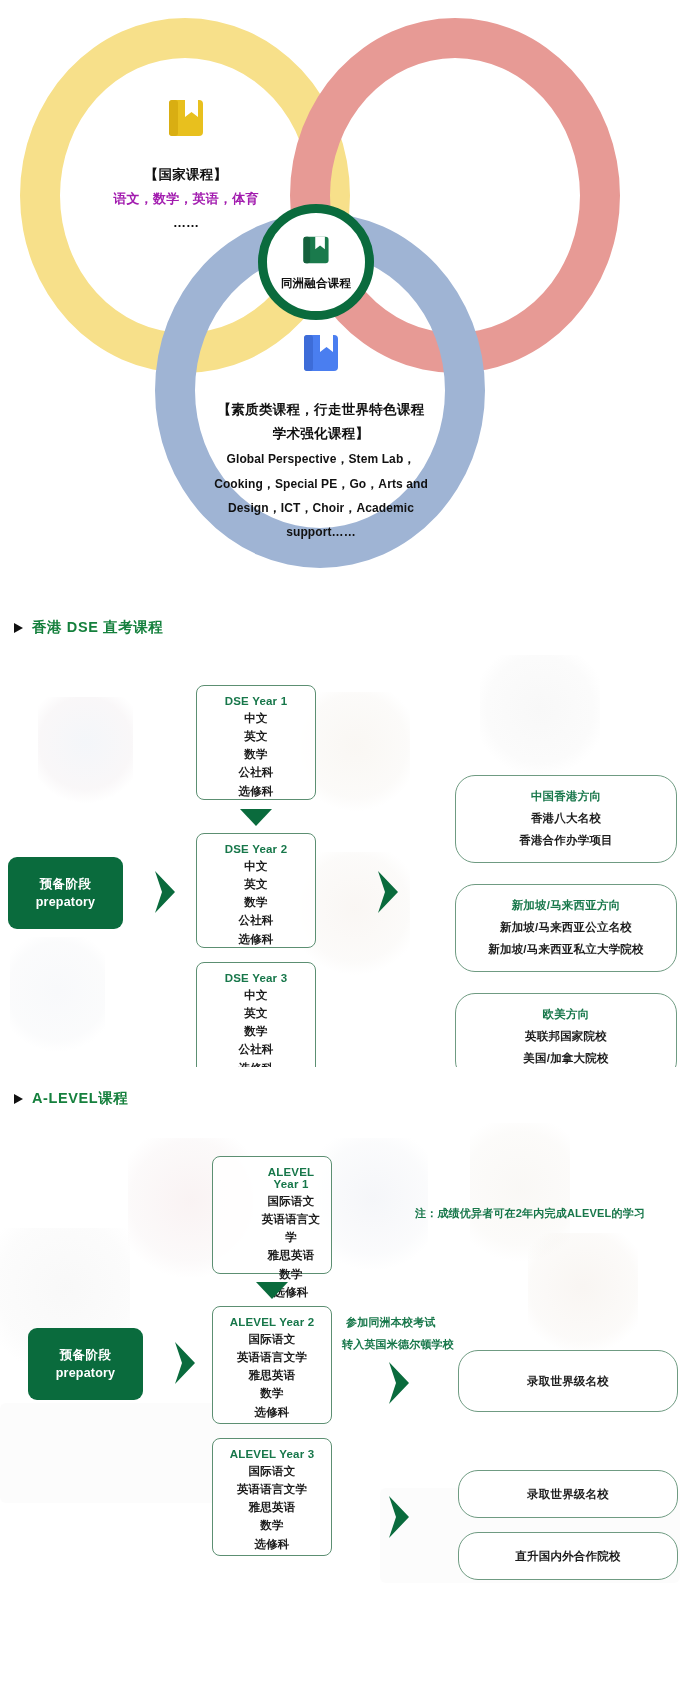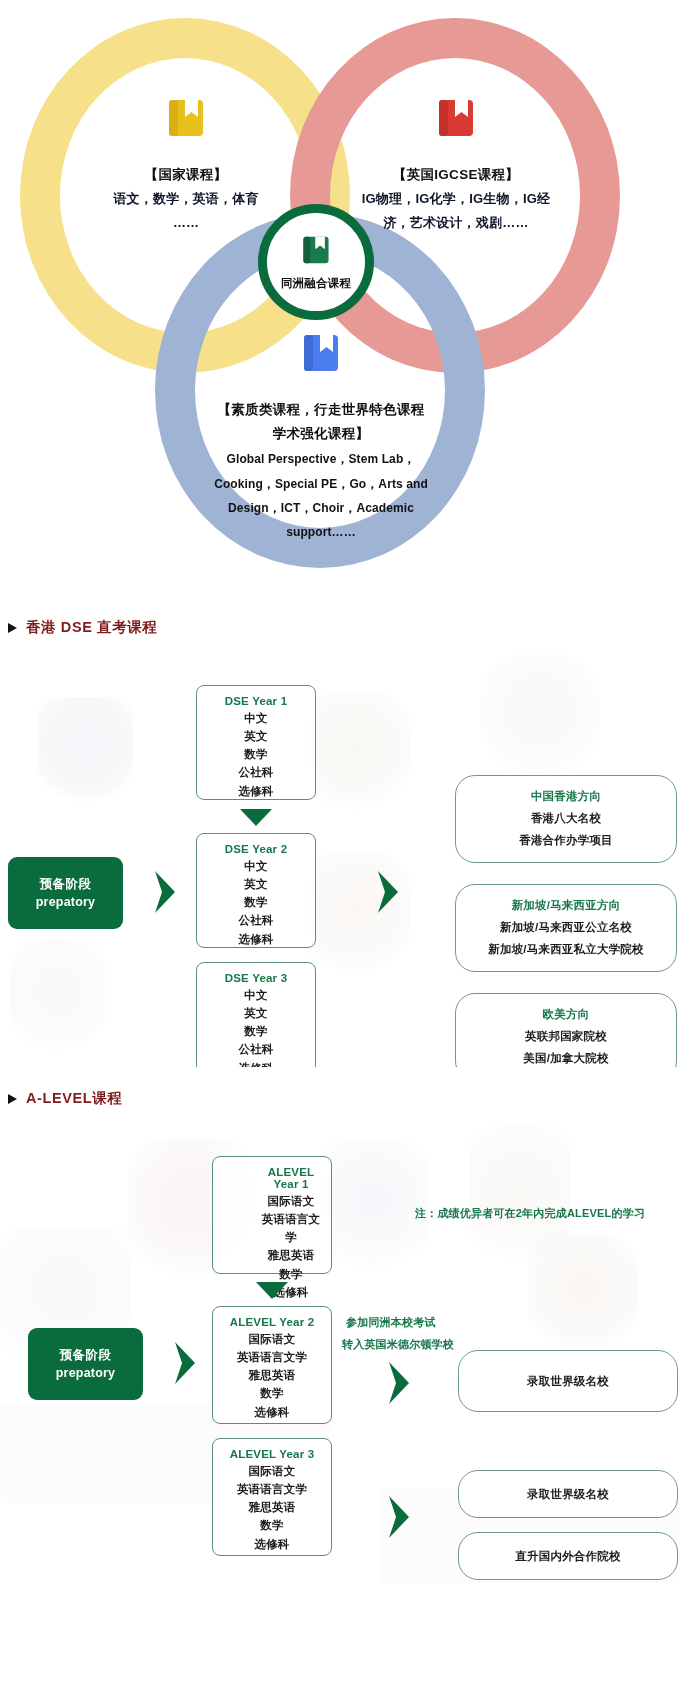--- a/index.html
+++ b/index.html
@@ -59,21 +59,21 @@
   .panel-title {
     font-size: 13.5px;
     font-weight: 700;
     color: #111;
     line-height: 1.75;
     letter-spacing: .3px;
   }
   .panel-body {
     font-size: 13px;
     font-weight: 700;
-    color: #0f172a;
+    color: #a21caf;
     line-height: 1.85;
     letter-spacing: .2px;
   }
   .panel-body-en {
     font-size: 12px;
     font-weight: 700;
     color: #111;
     line-height: 1.7;
     letter-spacing: .1px;
     margin-top: 4px;
@@ -101,24 +101,24 @@
     color: #111;
     margin-top: 5px;
     letter-spacing: .2px;
   }
 
   
   .section-head {
     display: flex;
     align-items: center;
     gap: 9px;
-    padding-left: 8px;
+    padding-left: 14px;
     font-size: 14.5px;
     font-weight: 700;
-    color: #7f1d1d;
+    color: #15803d;
     letter-spacing: .6px;
   }
   .tri-marker {
     width: 0; height: 0;
     border-top: 5.5px solid transparent;
     border-bottom: 5.5px solid transparent;
     border-left: 9px solid #111;
     flex: 0 0 auto;
   }
 
@@ -256,32 +256,20 @@
         <rect x="6" y="5" width="34" height="36" rx="4" fill="#e8c01e"></rect>
         <rect x="6" y="5" width="9" height="36" rx="3" fill="#d9ae12"></rect>
         <path d="M22 5 h13 v17 l-6.5 -5 -6.5 5 z" fill="#ffffff"></path>
       </svg>
     </span>
     <div class="panel-title">【国家课程】</div>
     <div class="panel-body">语文，数学，英语，体育</div>
     <div class="panel-dots">……</div>
   </div>
 
-  <div class="venn-panel panel-red">
-    <span class="book-icon">
-      <svg width="46" height="46" viewBox="0 0 46 46" aria-hidden="true">
-        <rect x="6" y="5" width="34" height="36" rx="4" fill="#d93a33"></rect>
-        <rect x="6" y="5" width="9" height="36" rx="3" fill="#c4302a"></rect>
-        <path d="M22 5 h13 v17 l-6.5 -5 -6.5 5 z" fill="#ffffff"></path>
-      </svg>
-    </span>
-    <div class="panel-title">【英国IGCSE课程】</div>
-    <div class="panel-body">IG物理，IG化学，IG生物，IG经</div>
-    <div class="panel-body">济，艺术设计，戏剧……</div>
-  </div>
 
   <div class="venn-panel panel-blue">
     <span class="book-icon">
       <svg width="46" height="46" viewBox="0 0 46 46" aria-hidden="true">
         <rect x="6" y="5" width="34" height="36" rx="4" fill="#4a7ef0"></rect>
         <rect x="6" y="5" width="9" height="36" rx="3" fill="#3d6cd8"></rect>
         <path d="M22 5 h13 v17 l-6.5 -5 -6.5 5 z" fill="#ffffff"></path>
       </svg>
     </span>
     <div class="panel-title">【素质类课程，行走世界特色课程</div>

